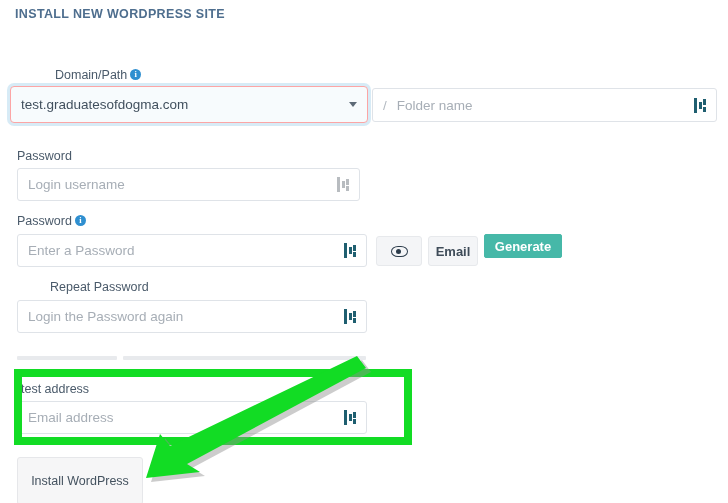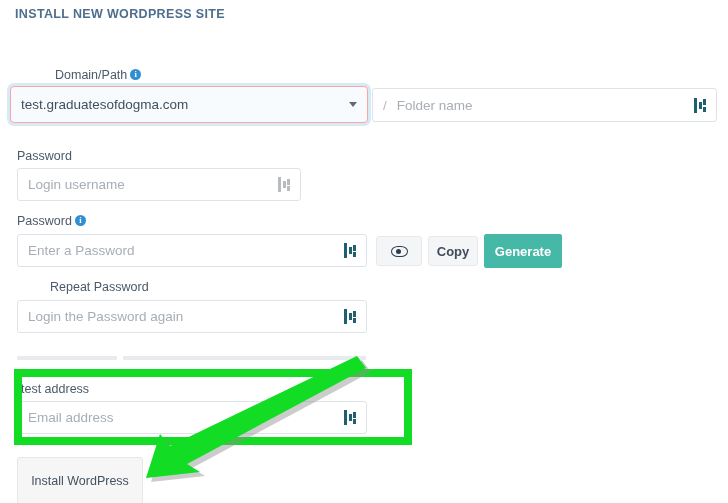--- a/index.html
+++ b/index.html
@@ -118,21 +118,21 @@
     left: 372px; top: 88px;
     width: 345px; height: 34px;
   }
   .folder-field .slash {
     color: #b3bac1;
     font-size: 13.5px;
     margin-right: 10px;
     flex: 0 0 auto;
   }
 
-  .username-field { left: 17px; top: 168px; width: 284px; height: 33px; }
+  .username-field { left: 17px; top: 168px; width: 343px; height: 33px; }
   .password-field { left: 17px; top: 234px; width: 350px; height: 33px; }
   .repeat-field   { left: 17px; top: 300px; width: 350px; height: 33px; }
   .email-field    { left: 17px; top: 401px; width: 350px; height: 33px; gap: 28px; }
 
   
   .pm-icon {
     flex: 0 0 auto;
     width: 12px; height: 15px;
     position: relative;
     margin-left: 4px;
@@ -168,21 +168,21 @@
   .btn-copy {
     left: 428px; top: 236px;
     width: 50px; height: 30px;
     background: #f4f5f7;
     border: 1px solid #e7e9ec;
     color: #3f4c59;
     font-weight: 600;
   }
   .btn-generate {
     left: 484px; top: 234px;
-    width: 78px; height: 34px;
+    width: 78px; height: 24px;
     background: #46b8a8;
     color: #ffffff;
     font-weight: 700;
     border: 1px solid #46b8a8;
     border-radius: 2px;
   }
 
   .eye-glyph {
     width: 17px; height: 11px;
     position: relative;
@@ -301,21 +301,21 @@
         <i class="b4"></i>
     </span>
   </div>
 
   <div class="btn btn-eye">
     <span class="eye-glyph">
       <span class="outer"></span>
         <span class="pupil"></span>
     </span>
   </div>
-  <div class="btn btn-copy">Copy</div>
+  <div class="btn btn-copy">Email</div>
   <div class="btn btn-generate">Generate</div>
 
   <div class="field-label" style="left:17px; top:280px;margin-left:33px;">Repeat Password</div>
   <div class="inp repeat-field">
     <span class="ph">Login the Password again</span>
     <span class="pm-icon">
       <i class="b1"></i>
         <i class="b2"></i>
         <i class="b3"></i>
         <i class="b4"></i>

